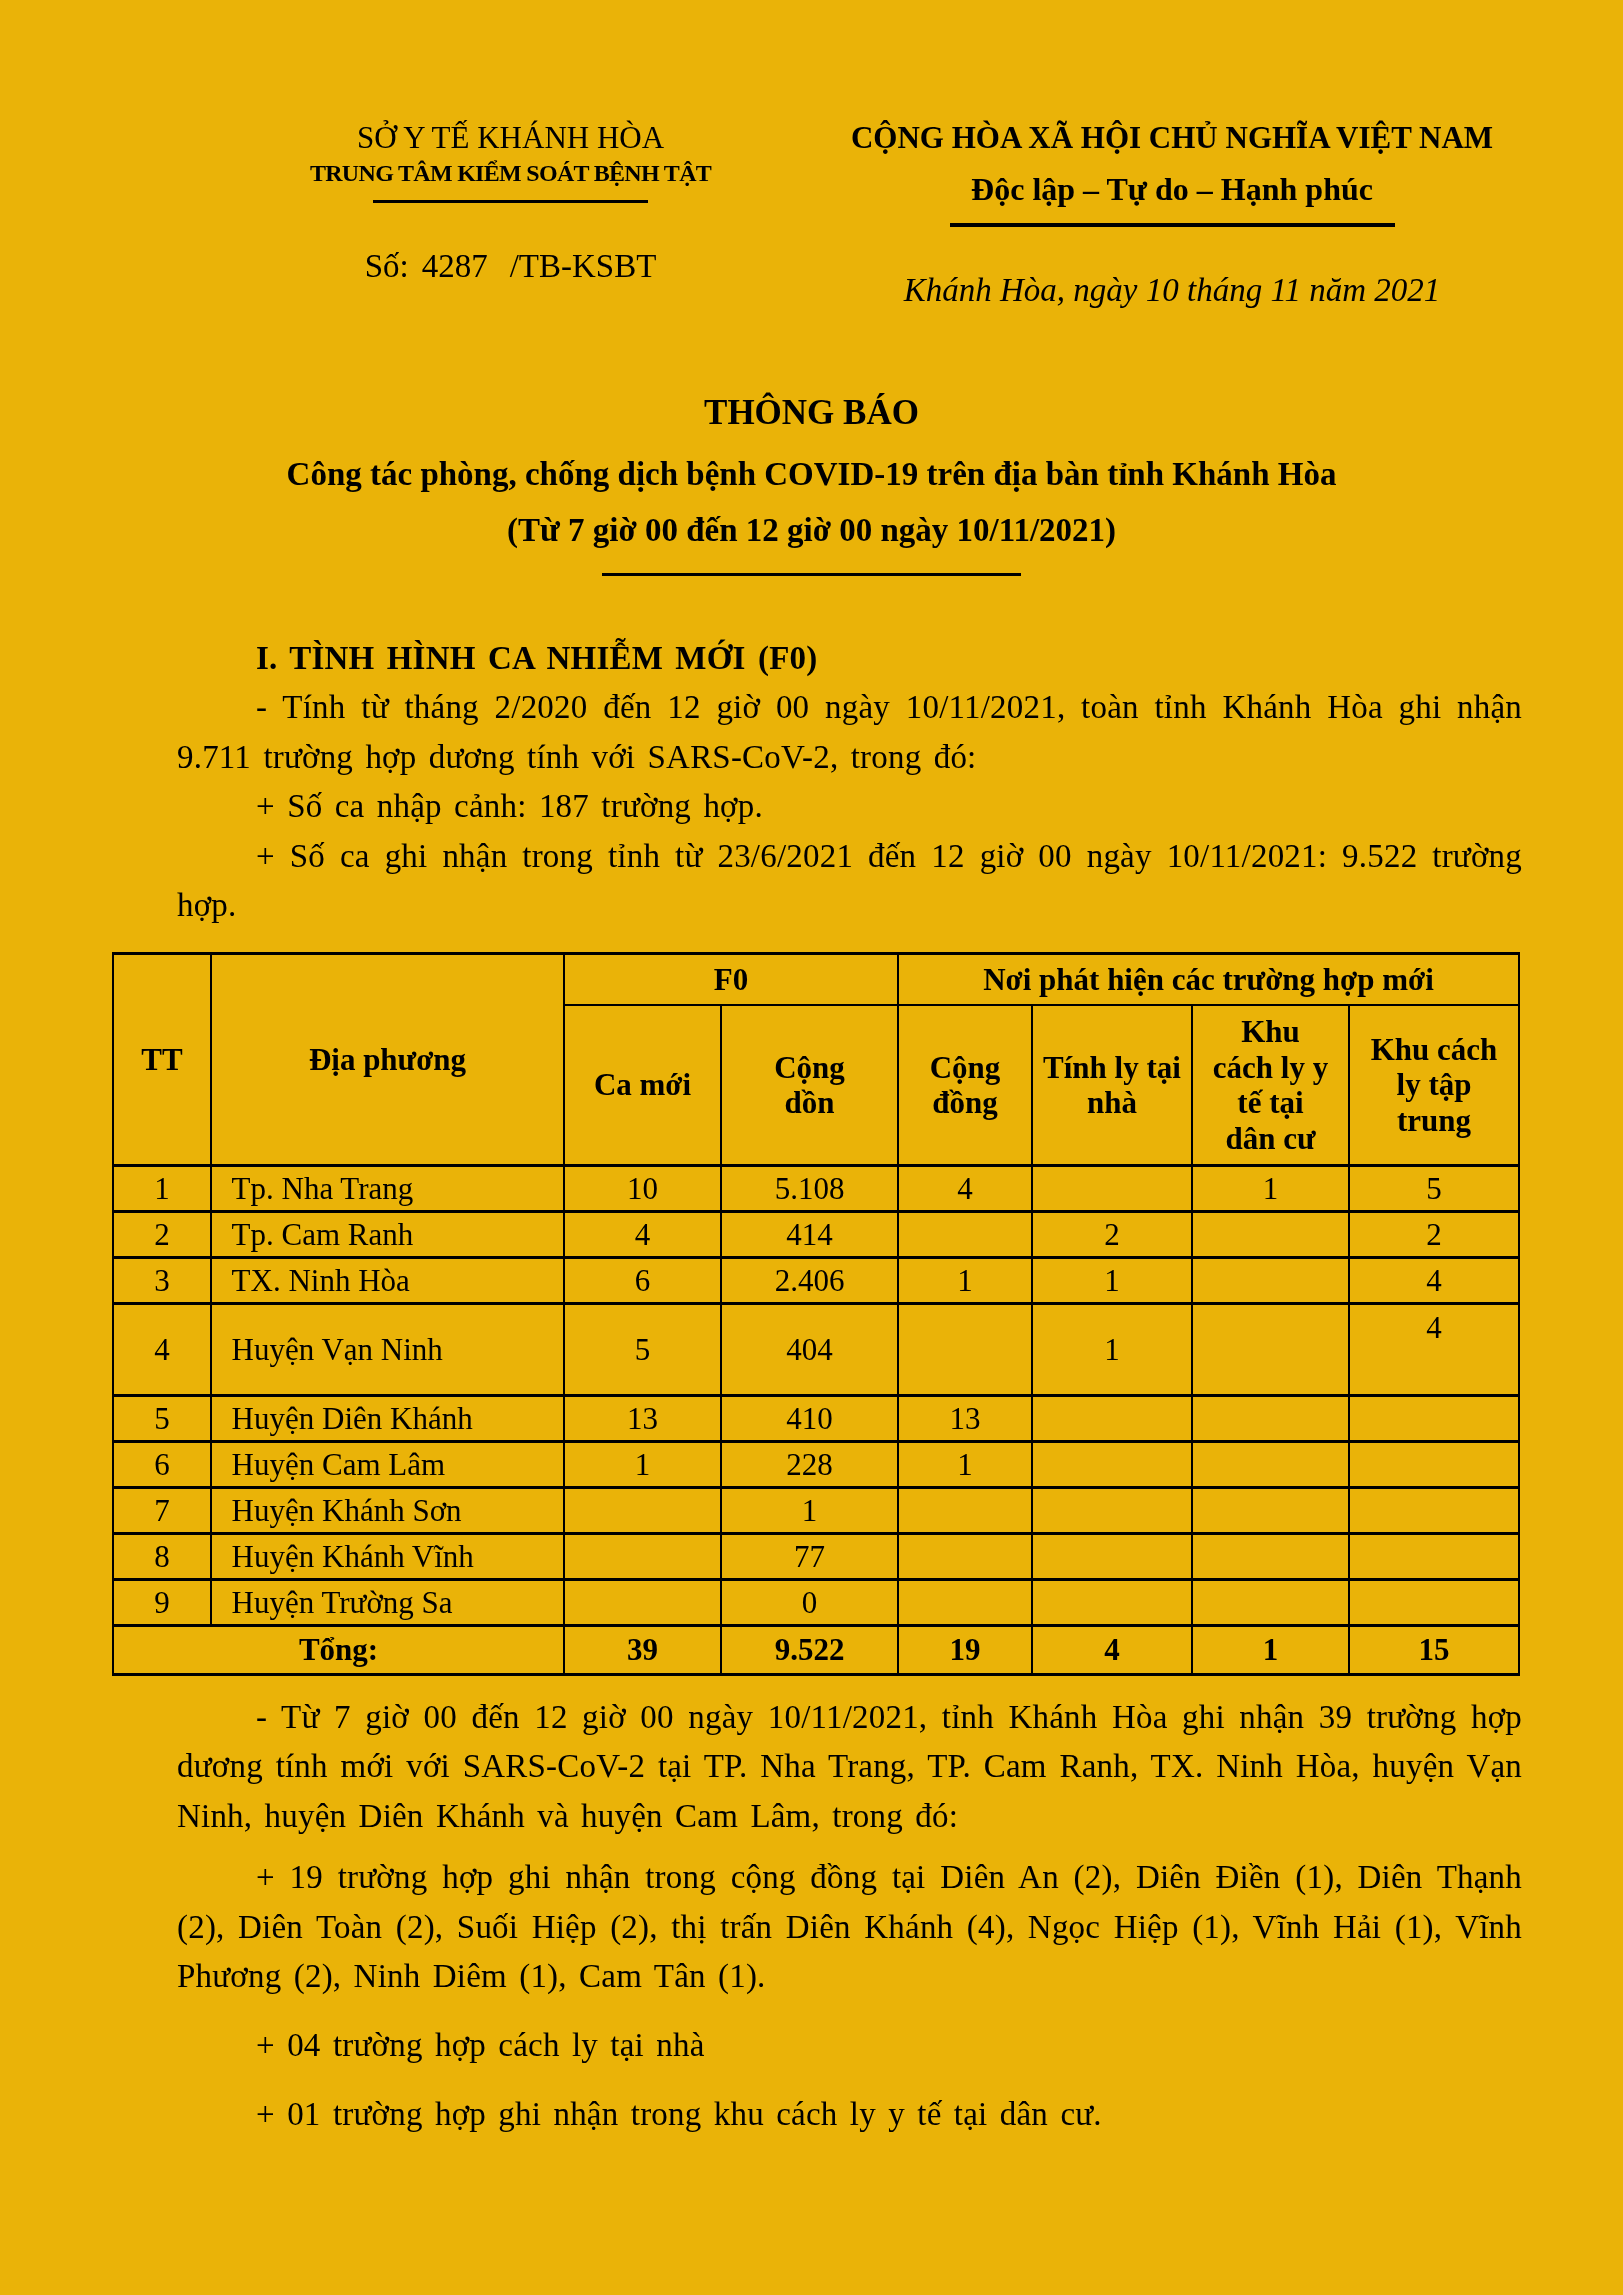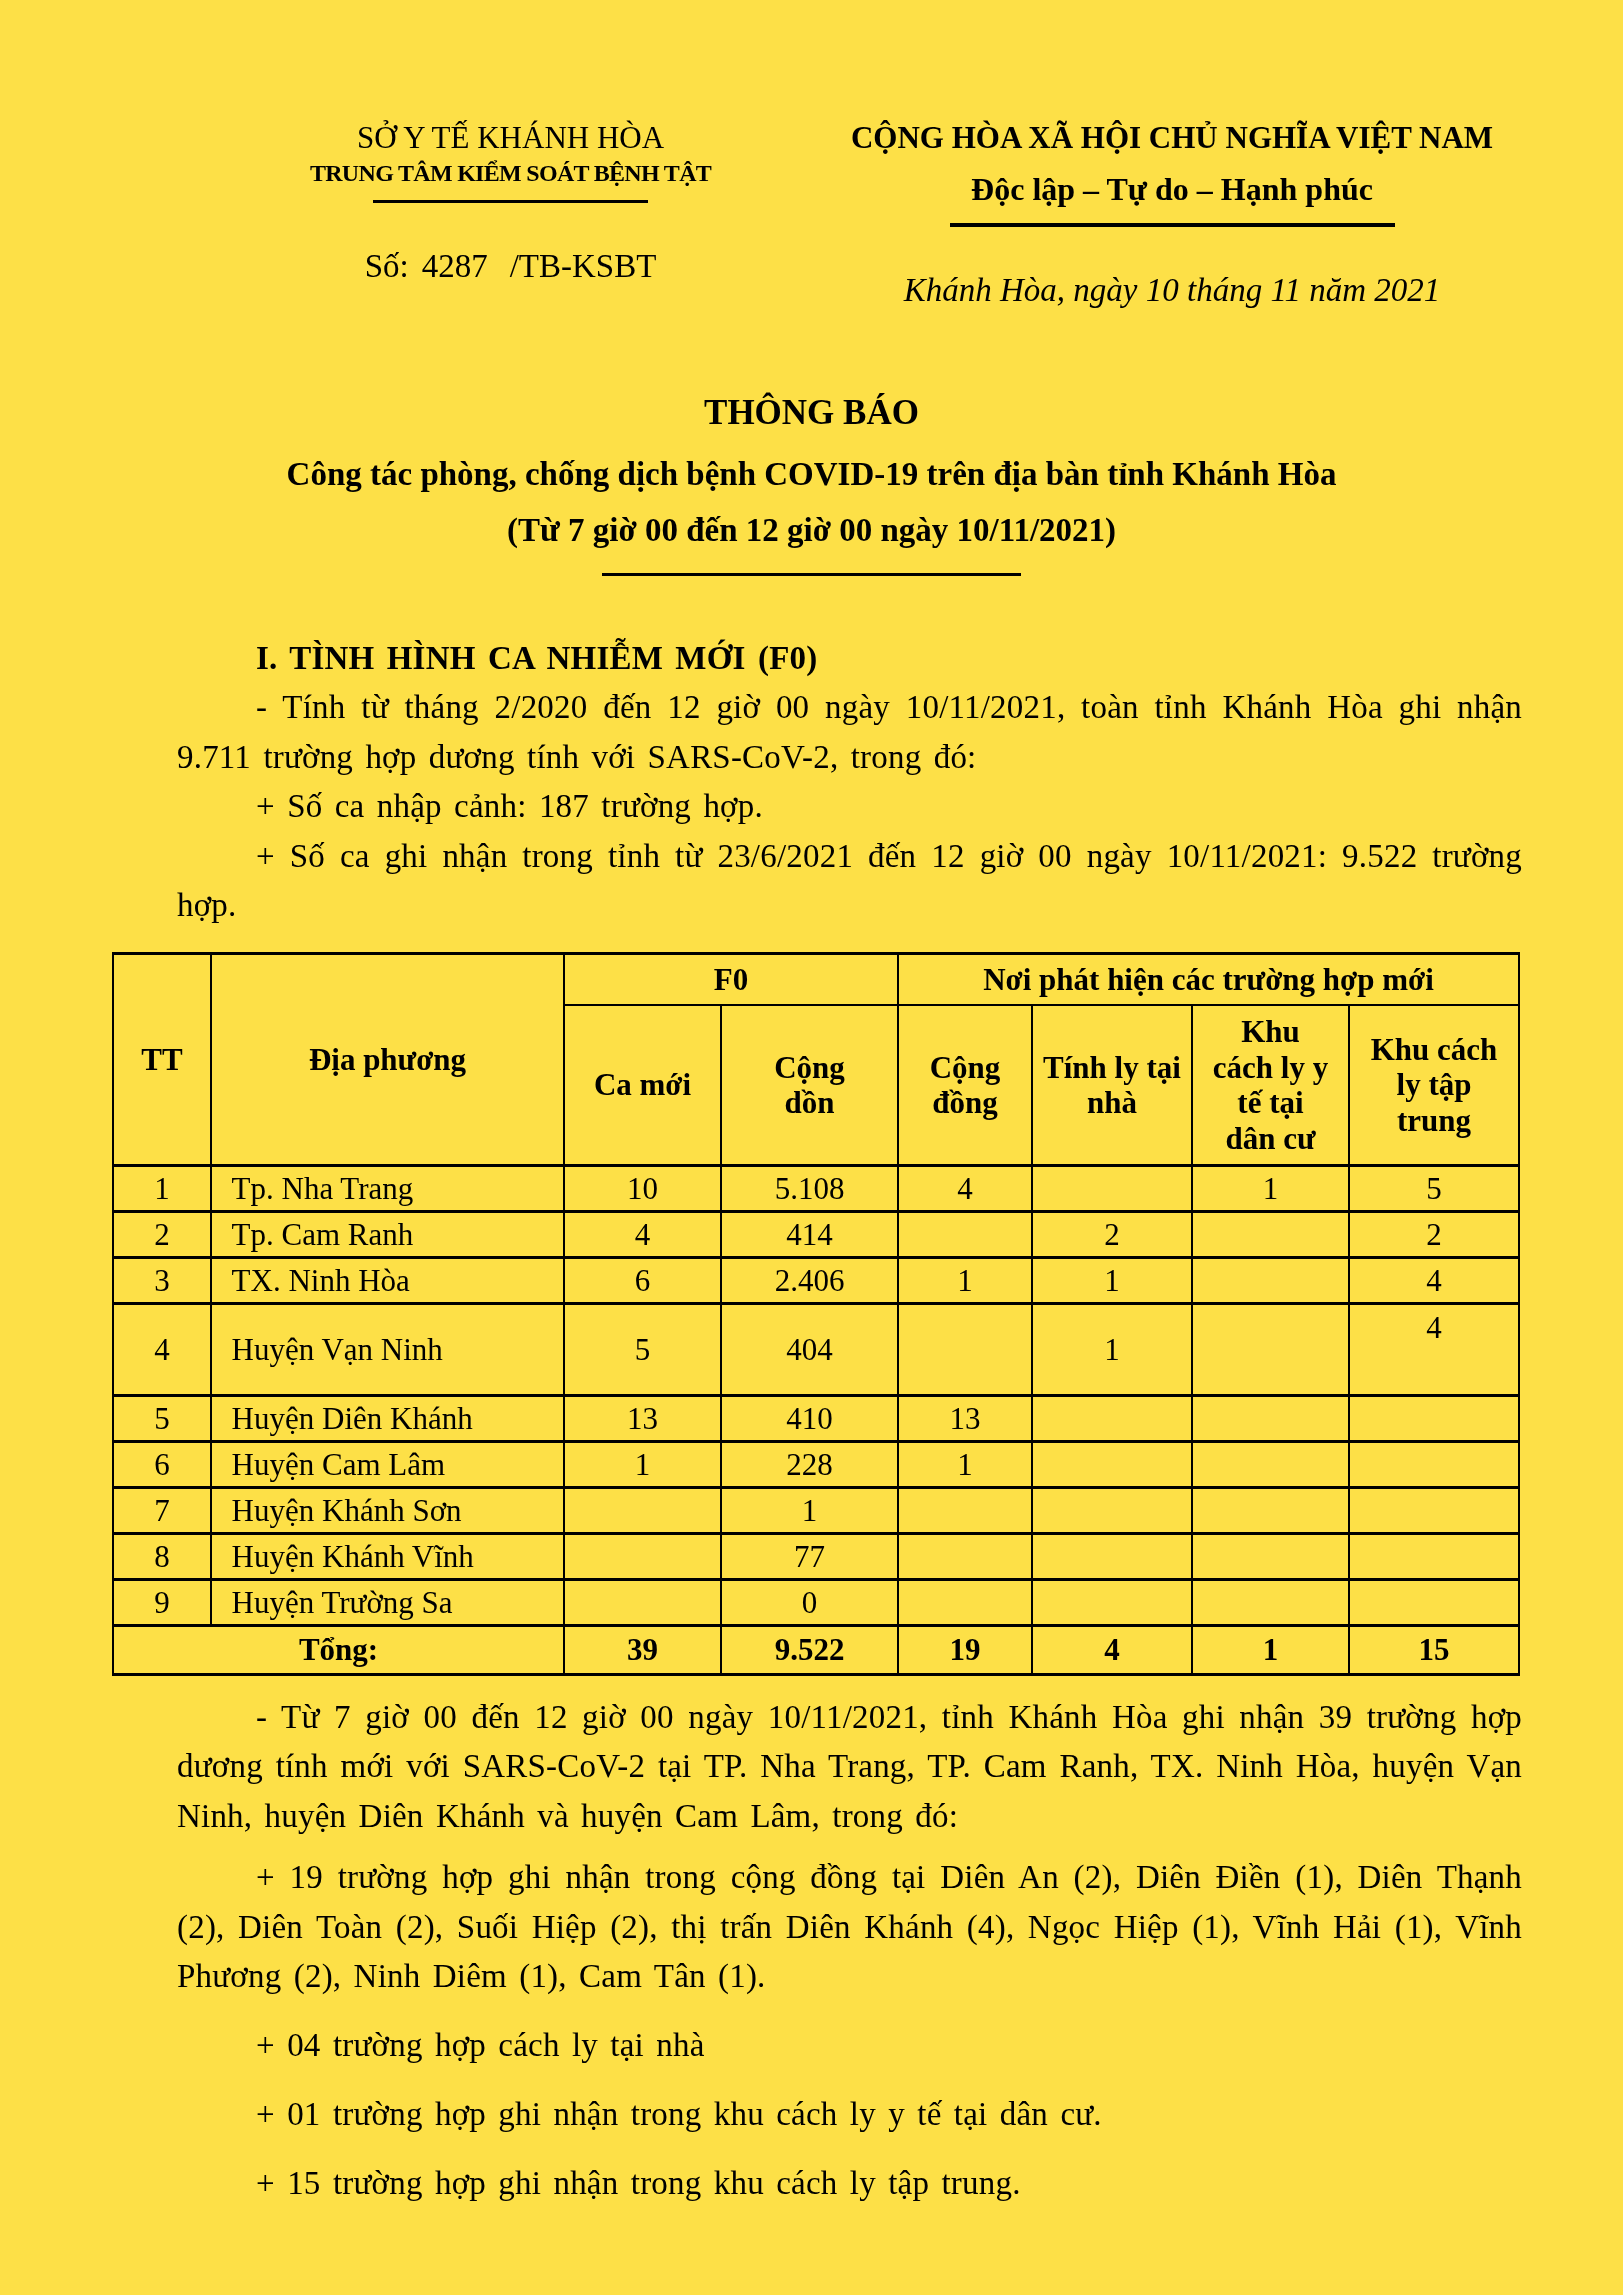--- a/index.html
+++ b/index.html
@@ -1,20 +1,20 @@
 <!DOCTYPE html>
 <html lang="vi" style="font-size:10.5px"><head>
 <meta charset="utf-8">
 <style>
   html, body { margin: 0; padding: 0; background: #ffffff; }
   .page {
     position: relative;
     width: 1623px;
     height: 2295px;
-    background: #fde047;
+    background: #eab308;
     color: #000000;
     font-family: "Liberation Serif", "DejaVu Serif", serif;
     font-size: 33px;
     line-height: 1.5;
     overflow: hidden;
   }
 
   
   .doc-header {
     display: flex;
@@ -251,17 +251,16 @@
           <td>1</td>
           <td>15</td>
         </tr>
       </tbody>
     </table>
 
     <p class="para mt-md">- Từ 7 giờ 00 đến 12 giờ 00 ngày 10/11/2021, tỉnh Khánh Hòa ghi nhận 39 trường hợp dương tính mới với SARS-CoV-2 tại TP. Nha Trang, TP. Cam Ranh, TX. Ninh Hòa, huyện Vạn Ninh, huyện Diên Khánh và huyện Cam Lâm, trong đó:</p>
     <p class="para mt-sm">+ 19 trường hợp ghi nhận trong cộng đồng tại Diên An (2), Diên Điền (1), Diên Thạnh (2), Diên Toàn (2), Suối Hiệp (2), thị trấn Diên Khánh (4), Ngọc Hiệp (1), Vĩnh Hải (1), Vĩnh Phương (2), Ninh Diêm (1), Cam Tân (1).</p>
     <p class="para mt-lg">+ 04 trường hợp cách ly tại nhà</p>
     <p class="para mt-lg">+ 01 trường hợp ghi nhận trong khu cách ly y tế tại dân cư.</p>
-    <p class="para mt-lg">+ 15 trường hợp ghi nhận trong khu cách ly tập trung.</p>
   </div>
 
 </div>
 
 
 </body></html>

